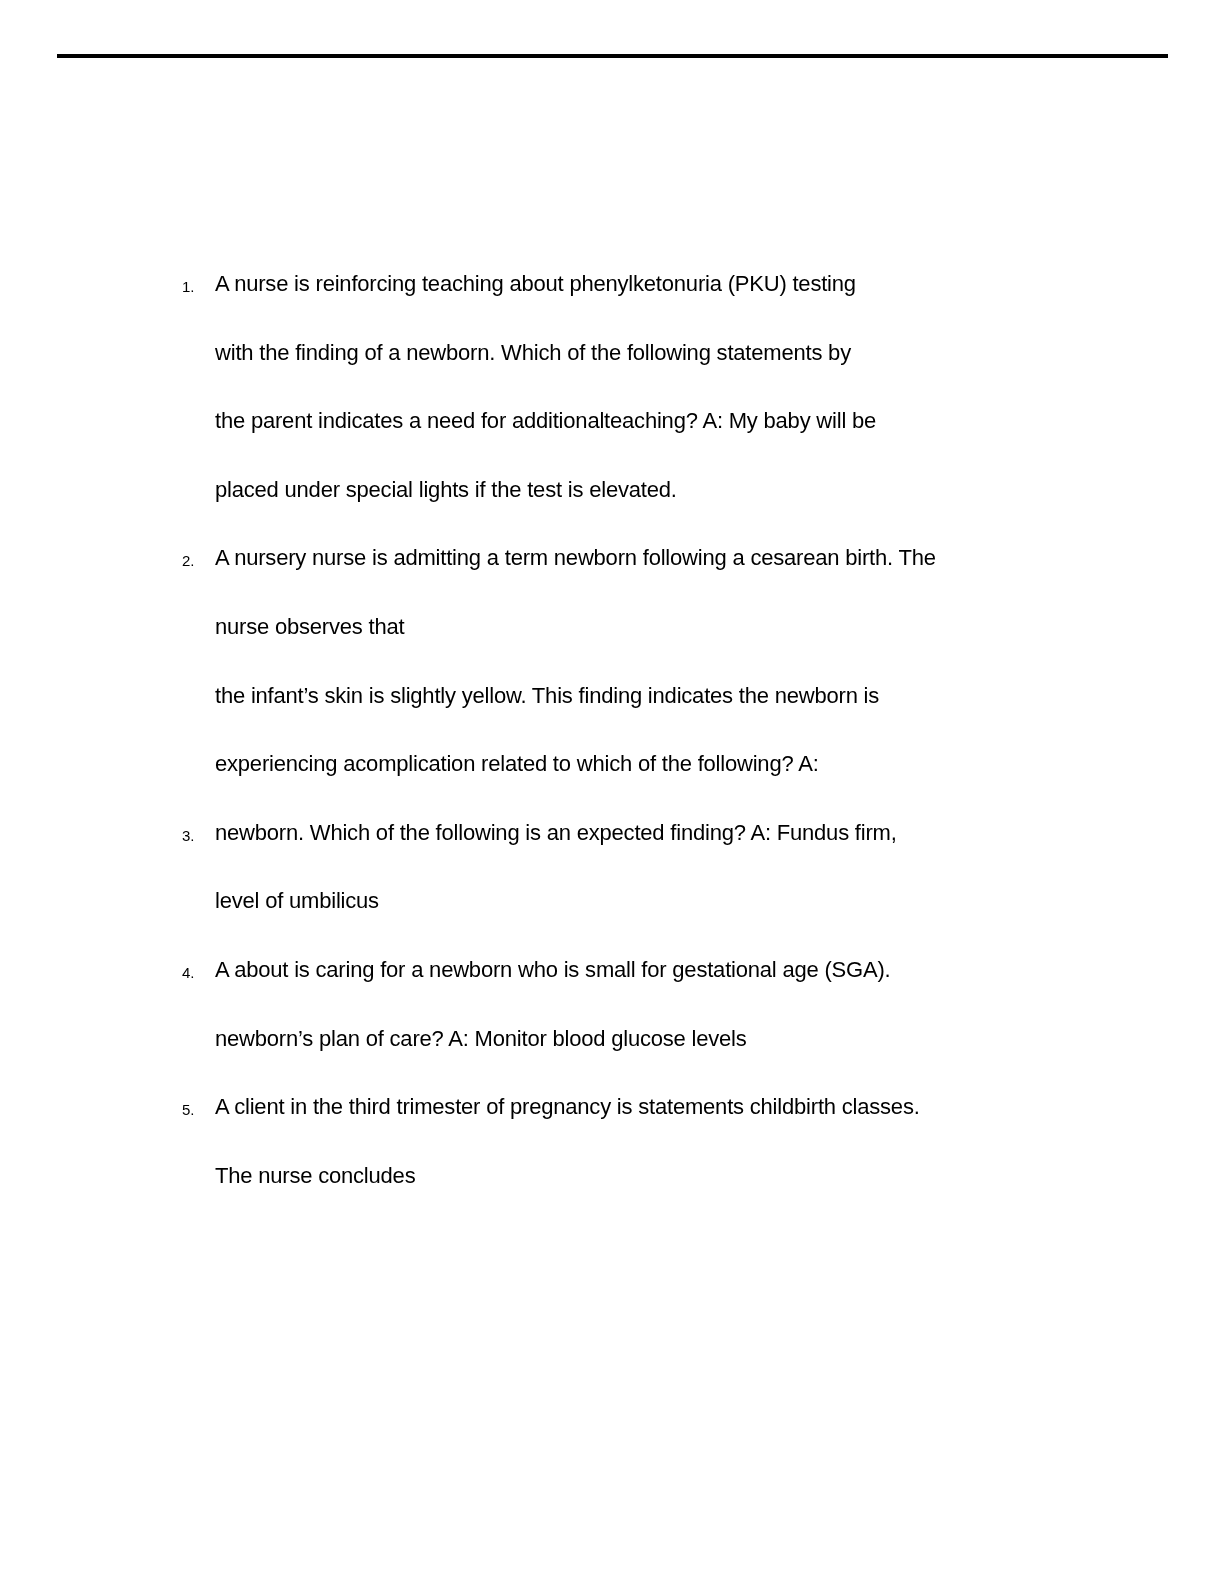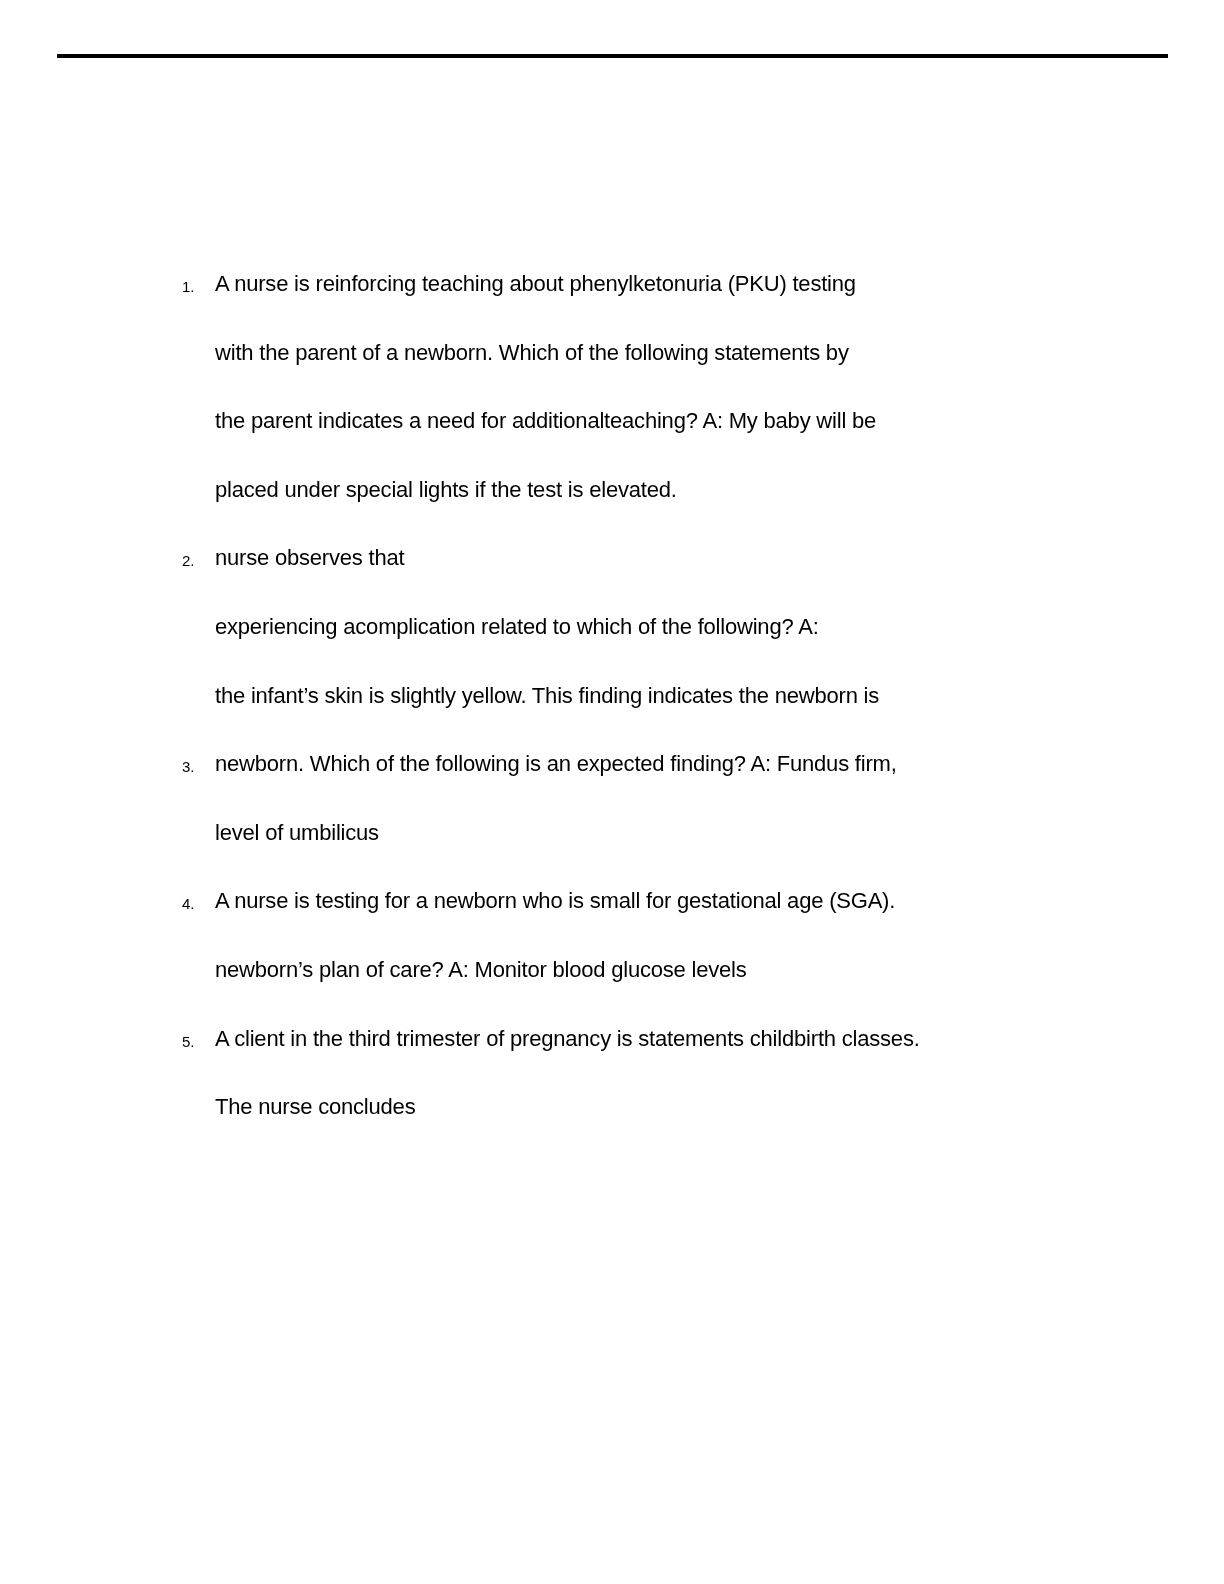--- a/index.html
+++ b/index.html
@@ -54,46 +54,47 @@
 
   <div class="top-rule"></div>
 
   <div class="question-list">
 
     <div class="q-item">
       <div class="q-line">
         <span class="q-num">1.</span>
         <span>A nurse is reinforcing teaching about phenylketonuria (PKU) testing</span>
       </div>
-      <div class="q-line"><span>with the parent of a newborn. Which of the following statements by</span></div>
+      <div class="q-line"><span>with the finding of a newborn. Which of the following statements by</span></div>
       <div class="q-line"><span>the parent indicates a need for additionalteaching? A: My baby will be</span></div>
       <div class="q-line"><span>placed under special lights if the test is elevated.</span></div>
     </div>
 
     <div class="q-item">
       <div class="q-line">
         <span class="q-num">2.</span>
+        <span>A nursery nurse is admitting a term newborn following a cesarean birth. The</span>
       </div>
       <div class="q-line"><span>nurse observes that</span></div>
+      <div class="q-line"><span>the infant’s skin is slightly yellow. This finding indicates the newborn is</span></div>
       <div class="q-line"><span>experiencing acomplication related to which of the following? A:</span></div>
-      <div class="q-line"><span>the infant’s skin is slightly yellow. This finding indicates the newborn is</span></div>
     </div>
 
     <div class="q-item">
       <div class="q-line">
         <span class="q-num">3.</span>
       </div>
       <div class="q-line"><span>newborn. Which of the following is an expected finding? A: Fundus firm,</span></div>
       <div class="q-line"><span>level of umbilicus</span></div>
     </div>
 
     <div class="q-item">
       <div class="q-line">
         <span class="q-num">4.</span>
-        <span>A nurse is testing for a newborn who is small for gestational age (SGA).</span>
+        <span>A about is caring for a newborn who is small for gestational age (SGA).</span>
       </div>
       <div class="q-line"><span>newborn’s plan of care? A: Monitor blood glucose levels</span></div>
     </div>
 
     <div class="q-item">
       <div class="q-line">
         <span class="q-num">5.</span>
         <span>A client in the third trimester of pregnancy is statements childbirth classes.</span>
       </div>
       <div class="q-line"><span>The nurse concludes</span></div>

